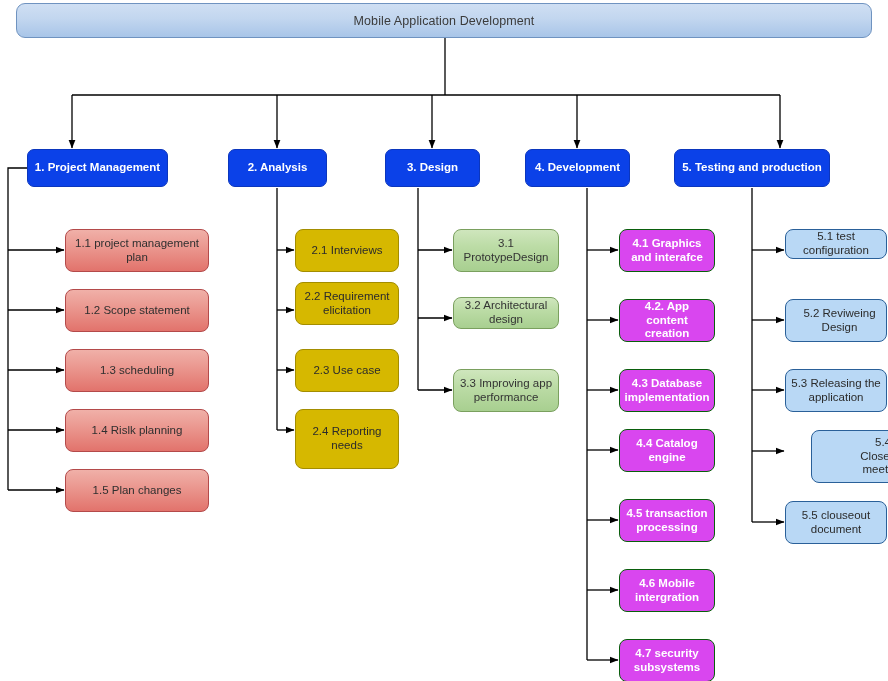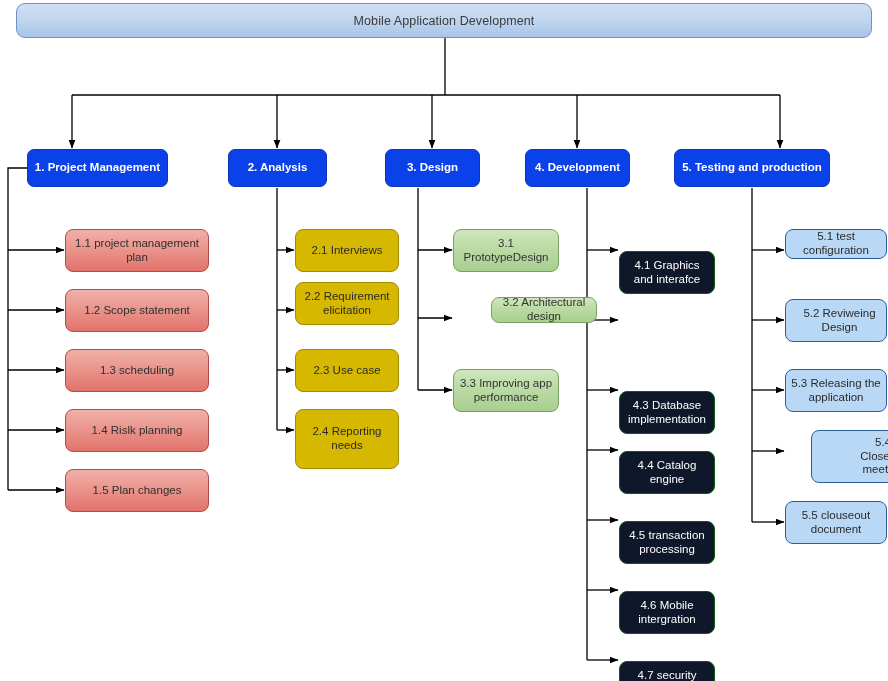--- a/index.html
+++ b/index.html
@@ -92,24 +92,23 @@
     background: #d6b800;
     color: #2b2b2b;
   }
   .leaf-green-light {
     border: 1px solid #7aa05e;
     background: linear-gradient(to bottom, #cfe6bd 0%, #bcdca6 40%, #a8cf90 100%);
     color: #333333;
   }
   .leaf-green-dark {
     border: 1px solid #0a5f0c;
-    background: #0f172a;
+    background: #d946ef;
     color: #ffffff;
-    font-weight: normal;
-    margin-top: 22px;
+    font-weight: bold;
   }
   .leaf-blue-light {
     border: 1px solid #2a6099;
     background: #b9d8f5;
     color: #2b2b2b;
   }
 </style>
 </head>
 <body>
 
@@ -215,30 +214,33 @@
   <div class="leaf-node leaf-yellow" style="left:295px; top:349px; width:104px; height:43px;">
     <span>2.3 Use case</span>
   </div>
   <div class="leaf-node leaf-yellow" style="left:295px; top:409px; width:104px; height:60px;">
     <span>2.4 Reporting needs</span>
   </div>
 
   <div class="leaf-node leaf-green-light" style="left:453px; top:229px; width:106px; height:43px;">
     <span>3.1 PrototypeDesign</span>
   </div>
-  <div class="leaf-node leaf-green-light" style="left:453px; top:297px; width:106px; height:26px;margin-left:38px;">
+  <div class="leaf-node leaf-green-light" style="left:453px; top:297px; width:106px; height:32px;">
     <span>3.2 Architectural design</span>
   </div>
   <div class="leaf-node leaf-green-light" style="left:453px; top:369px; width:106px; height:43px;">
     <span>3.3 Improving app performance</span>
   </div>
 
   <div class="leaf-node leaf-green-dark" style="left:619px; top:229px; width:96px; height:43px;">
     <span>4.1 Graphics and interafce</span>
   </div>
+  <div class="leaf-node leaf-green-dark" style="left:619px; top:299px; width:96px; height:43px;">
+    <span>4.2. App content creation</span>
+  </div>
   <div class="leaf-node leaf-green-dark" style="left:619px; top:369px; width:96px; height:43px;">
     <span>4.3 Database implementation</span>
   </div>
   <div class="leaf-node leaf-green-dark" style="left:619px; top:429px; width:96px; height:43px;">
     <span>4.4 Catalog engine</span>
   </div>
   <div class="leaf-node leaf-green-dark" style="left:619px; top:499px; width:96px; height:43px;">
     <span>4.5 transaction processing</span>
   </div>
   <div class="leaf-node leaf-green-dark" style="left:619px; top:569px; width:96px; height:43px;">

